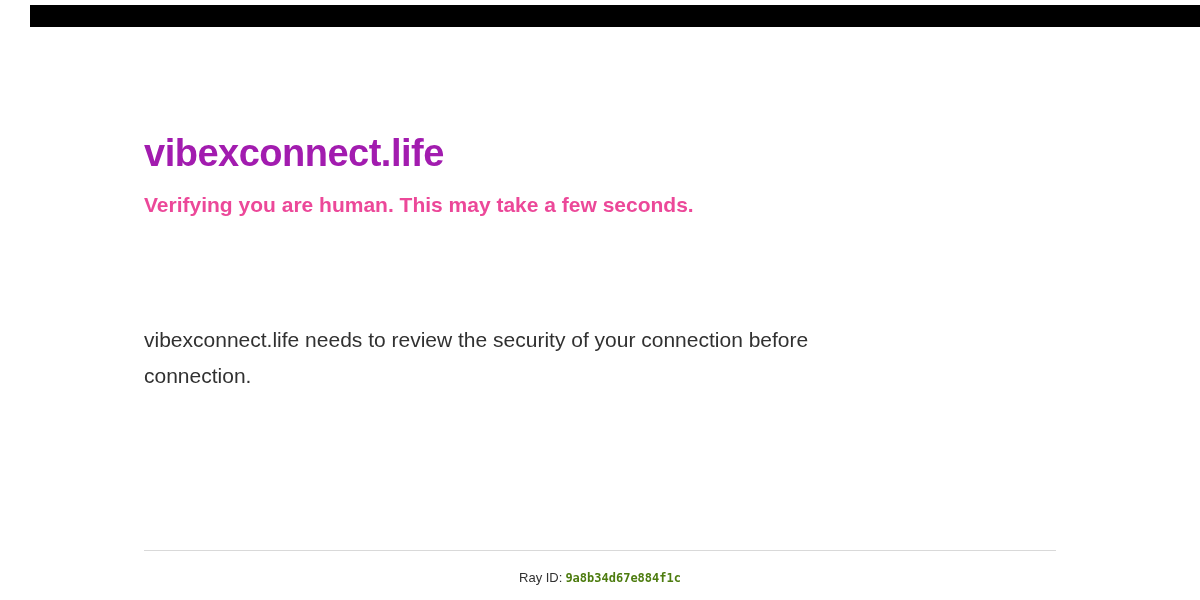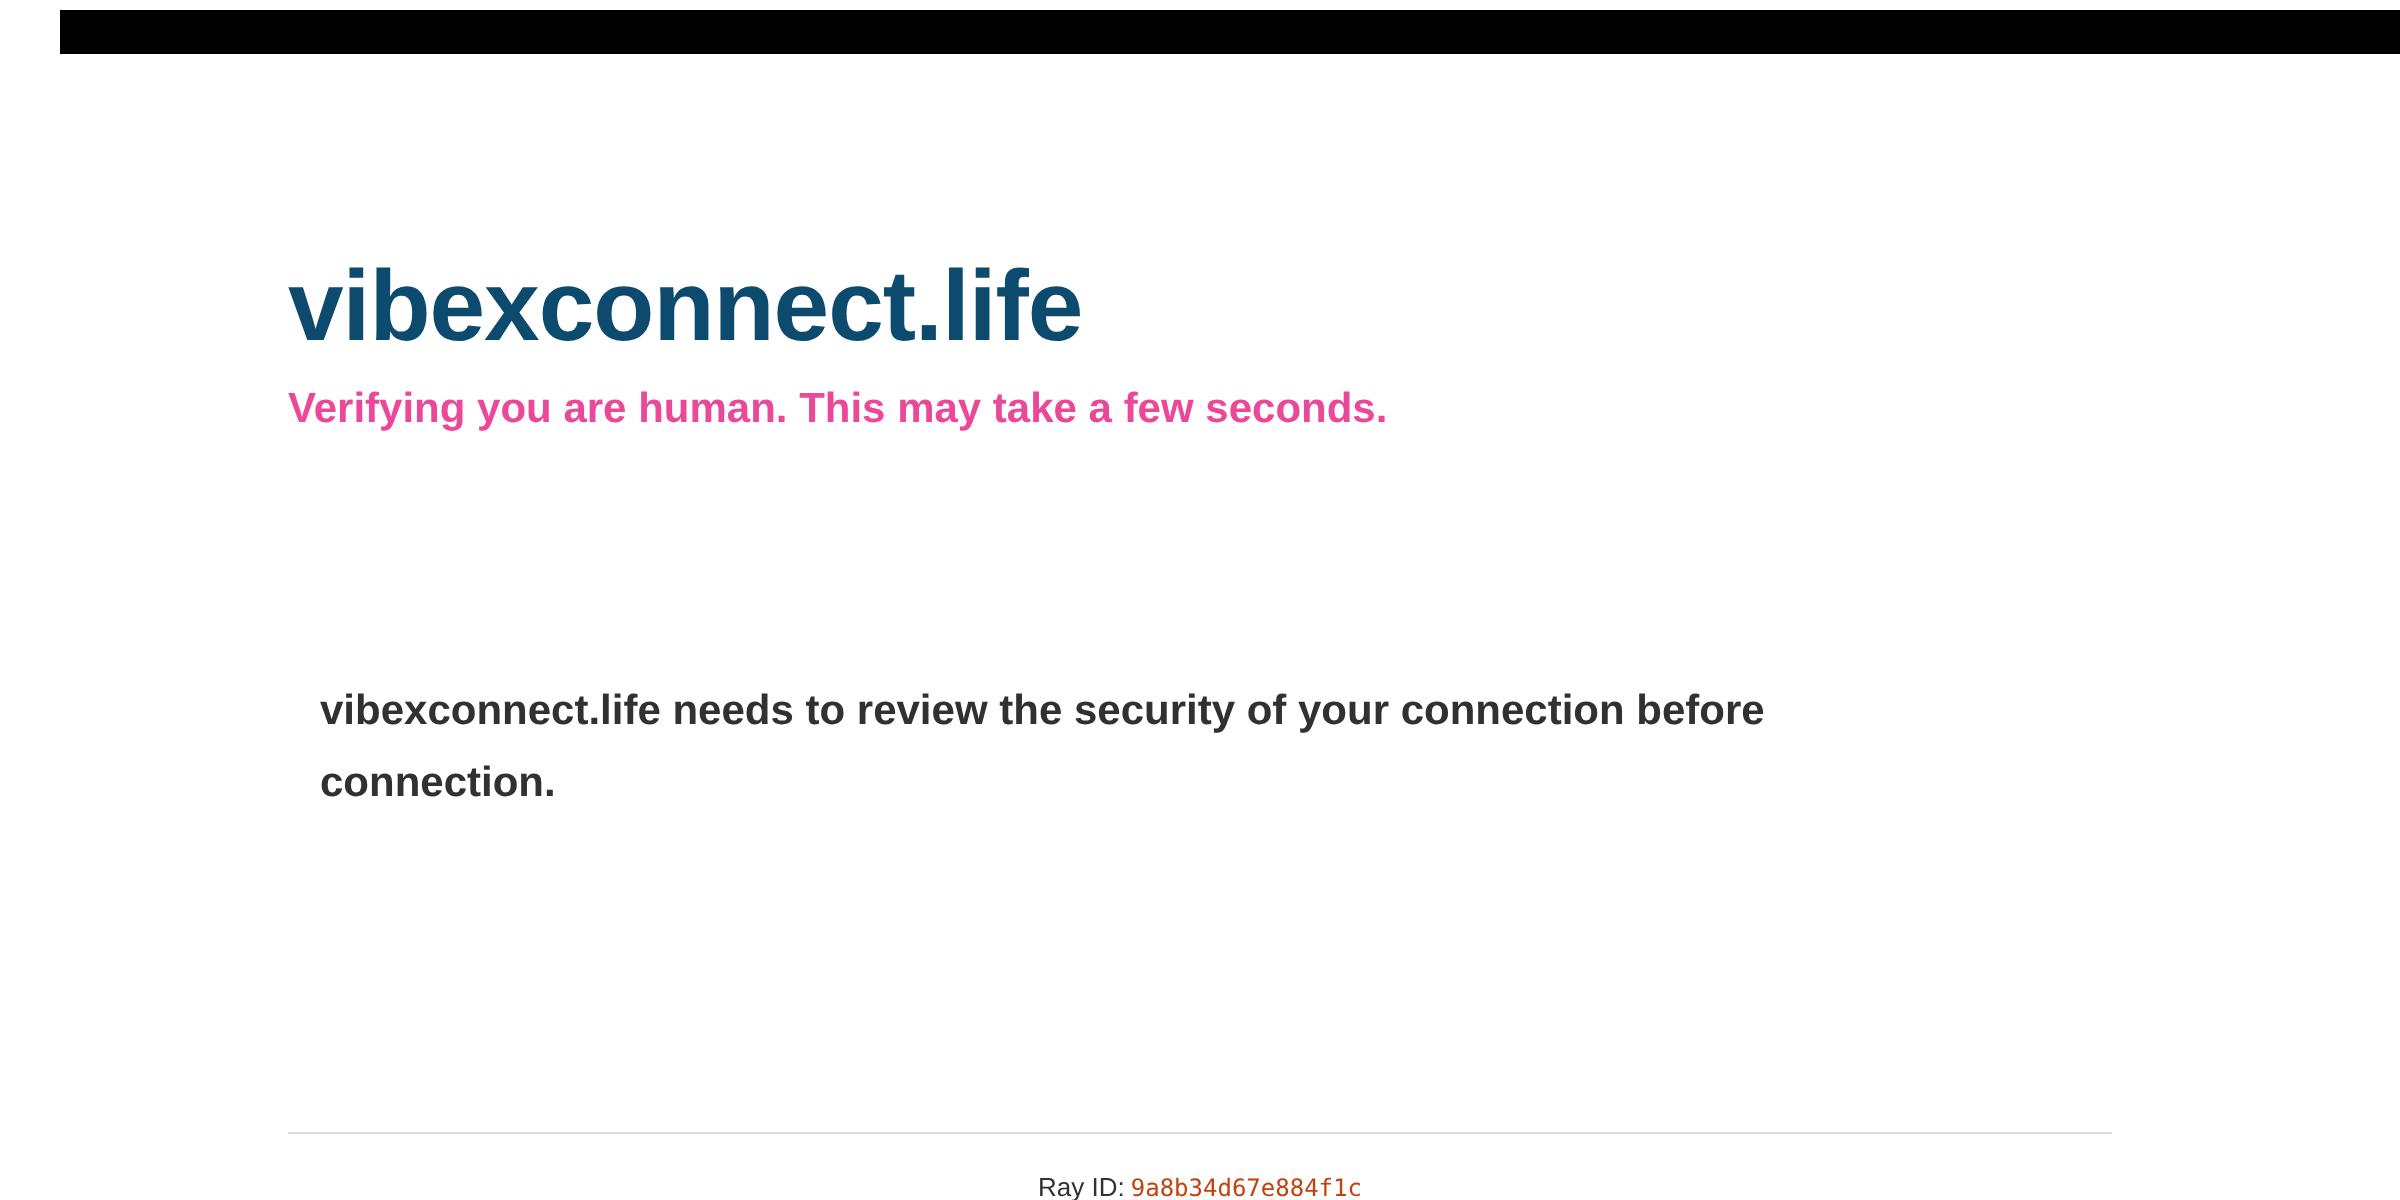--- a/index.html
+++ b/index.html
@@ -21,63 +21,64 @@
     height: 22px;
     background: #000000;
   }
   .main-wrapper {
     width: 912px;
     margin: 0 auto;
     padding-top: 132px;
   }
   h1.domain-heading {
     margin: 0;
-    font-size: 50px;
+    font-size: 38px;
     line-height: 42px;
     font-weight: 700;
     letter-spacing: -0.5px;
-    color: #0c4a6e;
+    color: #a21caf;
   }
   h2.status-heading {
     margin: 17px 0 0 0;
     font-size: 21px;
     line-height: 27px;
     font-weight: 700;
     color: #ec4899;
   }
   .challenge-spacer {
     height: 104px;
   }
   p.verification-message {
-    margin: 16px;
+    margin: 0;
     font-size: 21px;
     line-height: 36px;
-    font-weight: 700;
+    font-weight: 400;
     color: #313131;
   }
   hr.footer-divider {
     border: none;
     border-top: 1px solid #d9d9d9;
     margin: 156px 0 0 0;
     width: 912px;
   }
   .footer {
     text-align: center;
     margin-top: 19px;
   }
   .ray-id-line {
     font-size: 13px;
     line-height: 15px;
     color: #313131;
   }
   .ray-id-line code {
     font-family: "DejaVu Sans Mono", "Liberation Mono", monospace;
     font-size: 12px;
-    color: #c2410c;
+    color: #4d7c0f;
     padding-left: 3px;
+    font-weight: bold;
   }
   .performance-line {
     margin-top: 12px;
     font-size: 13px;
     line-height: 16px;
     color: #313131;
   }
   .performance-line a {
     color: #2c6fae;
     text-decoration: none;

